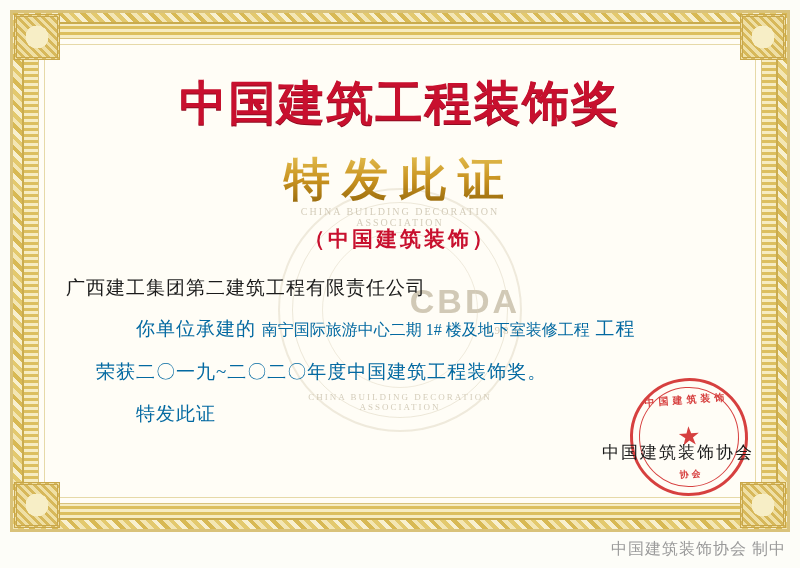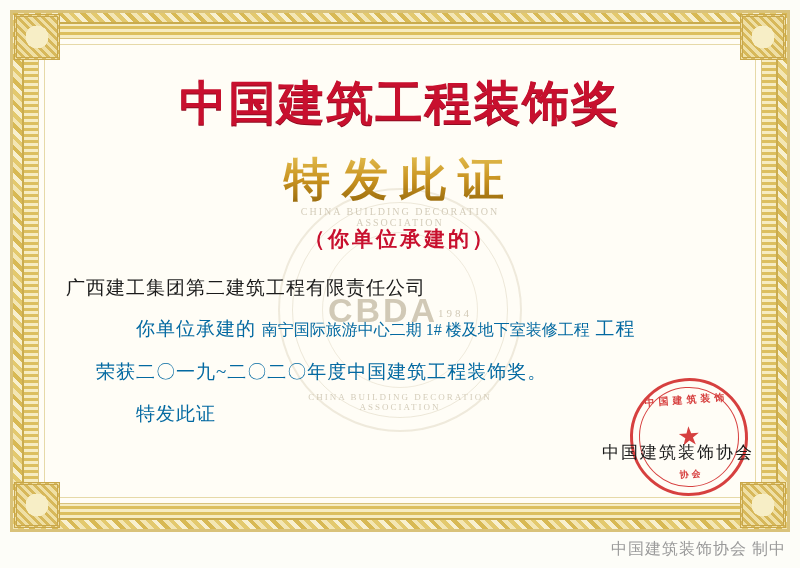--- a/index.html
+++ b/index.html
@@ -81,23 +81,23 @@
     position: absolute;
     left: 50%;
     top: 310px;
     transform: translate(-50%, -50%);
     width: 240px;
     height: 240px;
     border-radius: 50%;
     border: 2px solid rgba(190,175,140,0.45);
     opacity: 0.55;
     display: flex;
-    align-items: center;
+    align-items: flex-end;
     justify-content: center;
-    flex-direction: row;
+    flex-direction: column;
     pointer-events: none;
   }
   .watermark .ring2 {
     position: absolute;
     left: 12px; top: 12px; right: 12px; bottom: 12px;
     border: 1px solid rgba(190,175,140,0.5);
     border-radius: 50%;
   }
   .watermark .ring3 {
     position: absolute;
@@ -301,21 +301,21 @@
     <div class="wm-year">1984</div>
     <div class="wm-text-bottom">CHINA BUILDING DECORATION ASSOCIATION</div>
   </div>
 
   <div class="content">
 
     <div class="title-main">中国建筑工程装饰奖</div>
 
     <div class="title-sub">特发此证</div>
 
-    <div class="title-category">（你单位承建的）</div>
+    <div class="title-category">（中国建筑装饰）</div>
 
     <div class="recipient">广西建工集团第二建筑工程有限责任公司</div>
 
     <div class="body-line indent">
       <span>你单位承建的</span>
       <span class="project-name">南宁国际旅游中心二期 1# 楼及地下室装修工程</span>
       <span>工程</span>
     </div>
 
     <div class="body-line">荣获二〇一九~二〇二〇年度中国建筑工程装饰奖。</div>

